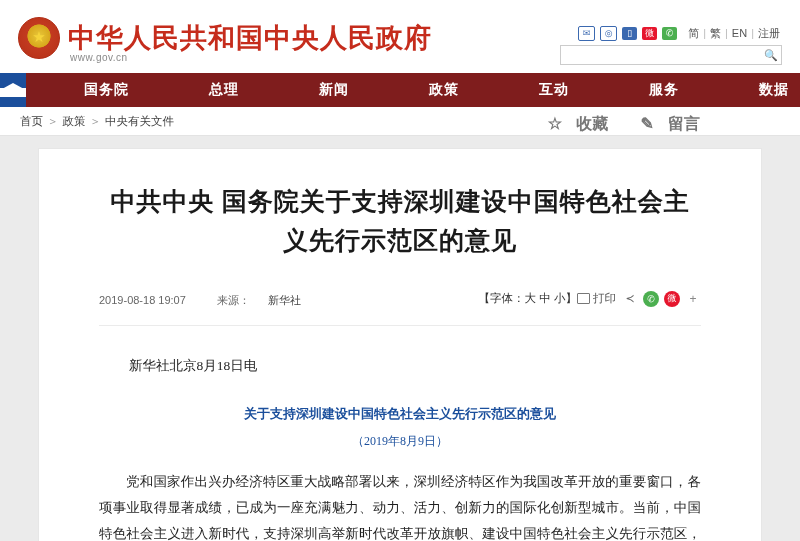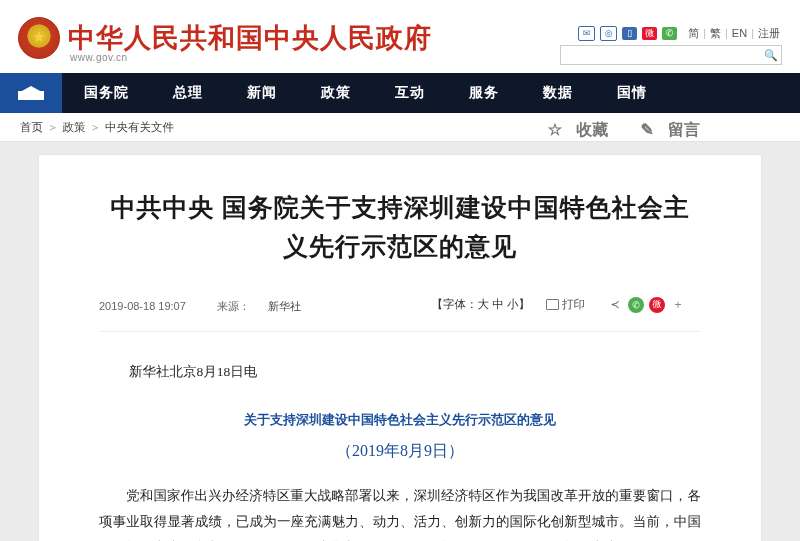--- a/index.html
+++ b/index.html
@@ -130,24 +130,25 @@
     height: 15px;
     display: flex;
     align-items: center;
     justify-content: center;
     color: #7e7e7e;
     font-size: 11px;
   }
 
   
   .nav {
-    height: 40px;
-    background: #0f172a;
+    height: 34px;
+    background: #7f1d1d;
     display: flex;
     align-items: stretch;
+    gap: 36px;
   }
   .nav .home-ico {
     width: 62px;
     display: flex;
     align-items: center;
     justify-content: center;
     background: #1b4f9c;
   }
   .house {
     width: 26px;
@@ -239,25 +240,25 @@
     font-size: 11px;
     color: #666;
     border-bottom: 1px solid #ebebeb;
     padding-bottom: 10px;
   }
   .meta .left { position: absolute; left: 0; top: 2px; white-space: nowrap; }
   .meta .left .src { margin-left: 28px; }
   .meta .left .srcname { margin-left: 18px; color: #444; font-family: Liberation Mono, monospace; }
   .meta .right {
     position: absolute;
-    right: 15px;
+    right: 0;
     top: 0;
     display: flex;
     align-items: flex-start;
-    gap: 16px;
+    gap: 0;
     white-space: nowrap;
   }
   .fontsize { color: #333; font-size: 11.5px; }
   .fontsize b { font-weight: normal; }
   .printer { color: #555; font-size: 11.5px; display: flex; align-items: center; gap: 3px;}
   .printer .pico {
     display: inline-block;
     width: 11px; height: 9px;
     border: 1px solid #777;
     border-radius: 1px;
@@ -294,21 +295,21 @@
   .doc-head {
     text-align: center;
     color: #1b4f9c;
     font-weight: bold;
     font-size: 13px;
     line-height: 2.0;
   }
   .doc-date {
     text-align: center;
     color: #1b4f9c;
-    font-size: 16px;
+    font-size: 12px;
     margin-top: 2px;
   }
   .para {
     margin-top: 16px;
     text-align: justify;
     text-indent: 2em;
     font-size: 13.5px;
     line-height: 1.95;
   }
 </style>

